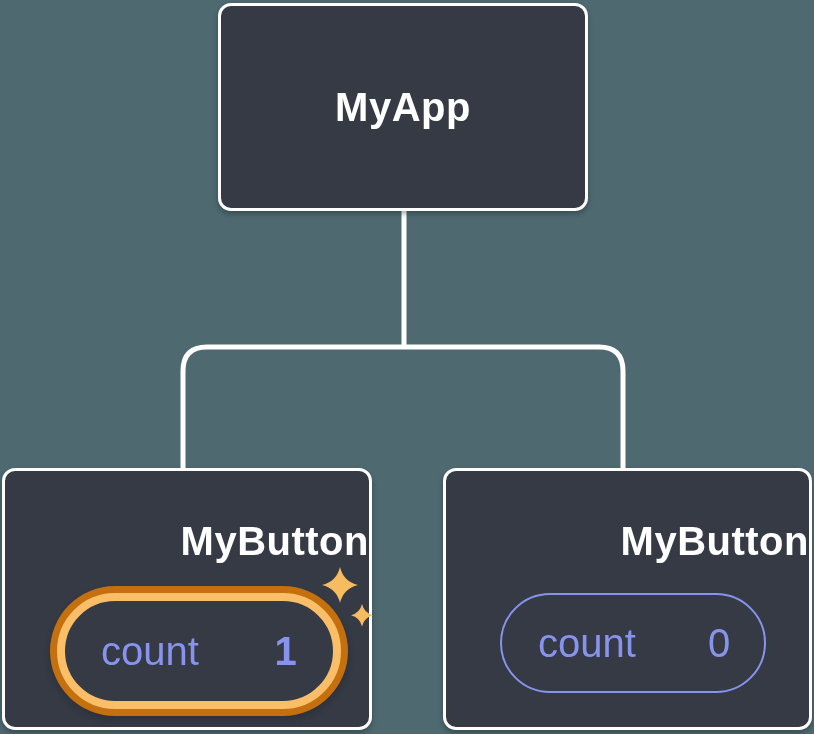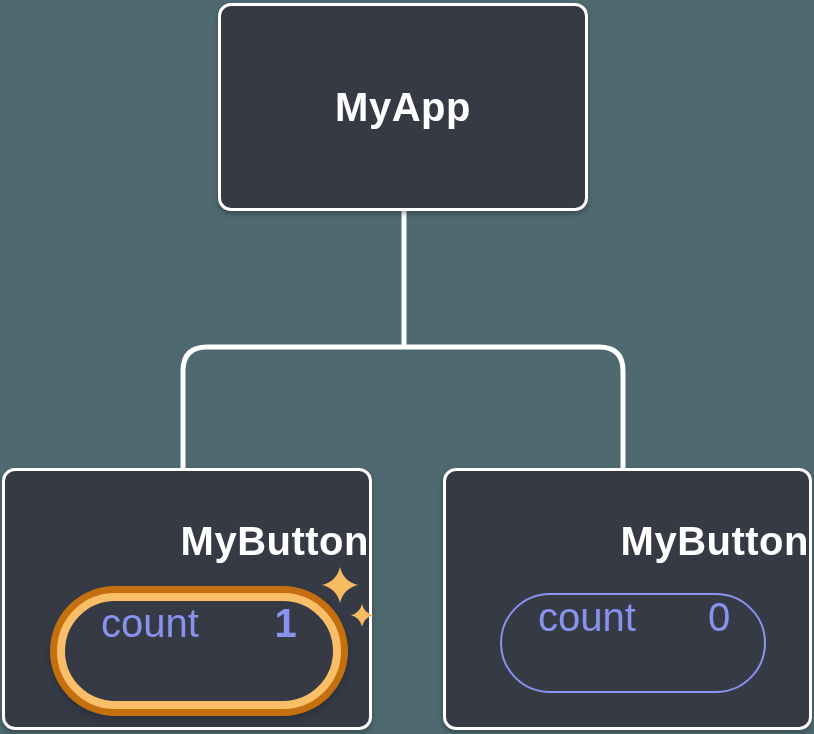--- a/index.html
+++ b/index.html
@@ -53,21 +53,21 @@
     left: 0; right: 0;
     top: 48px;
     text-align: right;
   }
   .state-pill {
     position: absolute;
     top: 122px;
     height: 100px;
     border-radius: 999px;
     display: flex;
-    align-items: flex-start;
+    align-items: center;
     overflow: hidden;
     font-size: 40px;
     color: #8893ee;
   }
   .state-pill .pill-key {
     width: 170px;
     display: flex;
     align-items: center;
     justify-content: center;
   }

